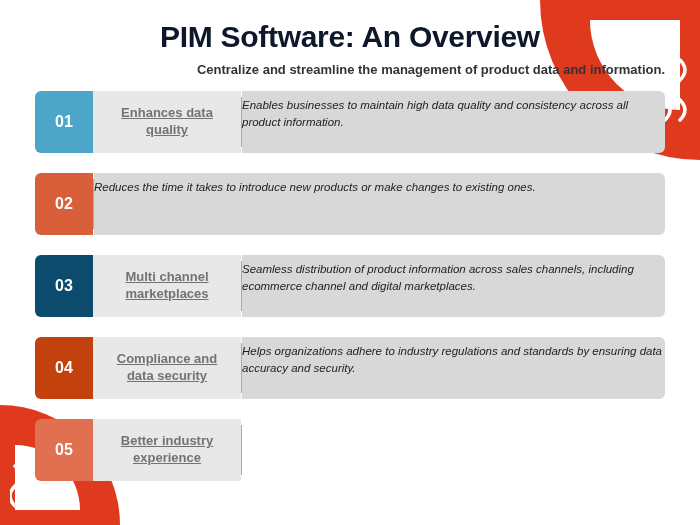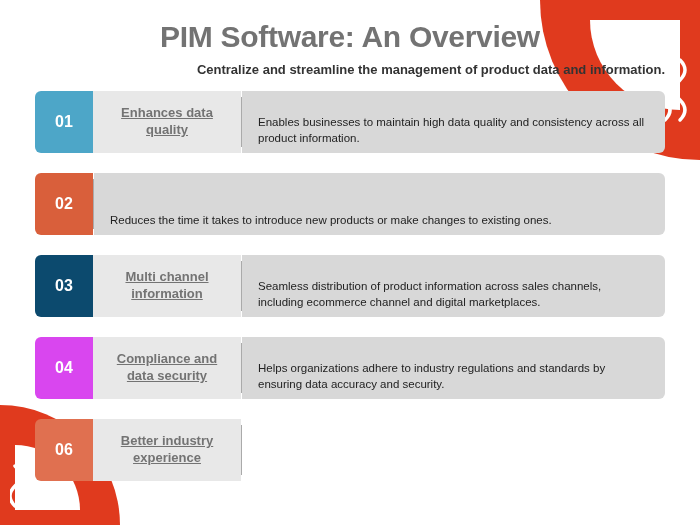--- a/index.html
+++ b/index.html
@@ -76,21 +76,21 @@
     .content {
       position: relative;
       z-index: 3;
       padding: 20px 35px 10px 35px;
     }
 
     .page-title {
       font-size: 30px;
       font-weight: 900;
       text-align: center;
-      color: #737373;
+      color: #0f172a;
       margin-bottom: 8px;
       letter-spacing: -0.3px;
     }
 
     .subtitle {
       font-size: 13px;
       text-align: right;
       color: #444;
       margin-bottom: 14px;
     }
@@ -141,23 +141,24 @@
       color: #737373;
       text-align: center;
       line-height: 1.3;
       text-decoration: underline;
     }
 
     .item-desc-box {
       flex: 1;
       background: #d8d8d8;
       display: flex;
-      align-items: flex-end;
-      padding: 6px 16px;
+      align-items: flex-start;
+      padding: 6px 0;
       border-radius: 0 6px 6px 0;
+      font-style: italic;
     }
 
     .item-desc {
       font-size: 11.5px;
       color: #222;
       line-height: 1.45;
     }
 
     .divider-line {
       width: 1px;
@@ -209,38 +210,38 @@
       <div class="item-row">
         <div class="item-number" style="background: rgb(217, 95, 59);">02</div>
         <div class="divider-line"></div>
         <div class="item-desc-box">
           <p class="item-desc">Reduces the time it takes to introduce new products or make changes to existing ones.</p>
         </div>
       </div>
       <div class="item-row">
         <div class="item-number" style="background: #0c4a6e;">03</div>
         <div class="item-title-box">
-          <div class="item-title">Multi channel information</div>
+          <div class="item-title">Multi channel marketplaces</div>
         </div>
         <div class="divider-line"></div>
         <div class="item-desc-box">
           <p class="item-desc">Seamless distribution of product information across sales channels, including ecommerce channel and digital marketplaces.</p>
         </div>
       </div>
       <div class="item-row">
-        <div class="item-number" style="background: #d946ef;">04</div>
+        <div class="item-number" style="background: #c2410c;">04</div>
         <div class="item-title-box">
           <div class="item-title">Compliance and data security</div>
         </div>
         <div class="divider-line"></div>
         <div class="item-desc-box">
           <p class="item-desc">Helps organizations adhere to industry regulations and standards by ensuring data accuracy and security.</p>
         </div>
       </div>
       <div class="item-row">
-        <div class="item-number" style="background: rgb(224, 112, 80);">06</div>
+        <div class="item-number" style="background: rgb(224, 112, 80);">05</div>
         <div class="item-title-box">
           <div class="item-title">Better industry experience</div>
         </div>
         <div class="divider-line"></div>
       </div>
     </div>
 </div>
 
 </body></html>

